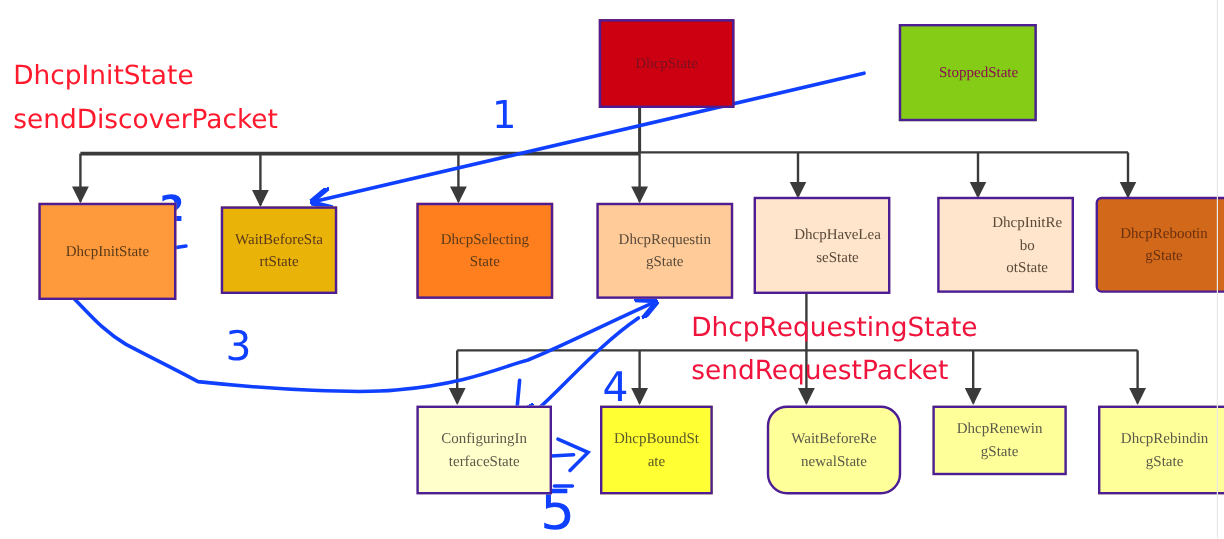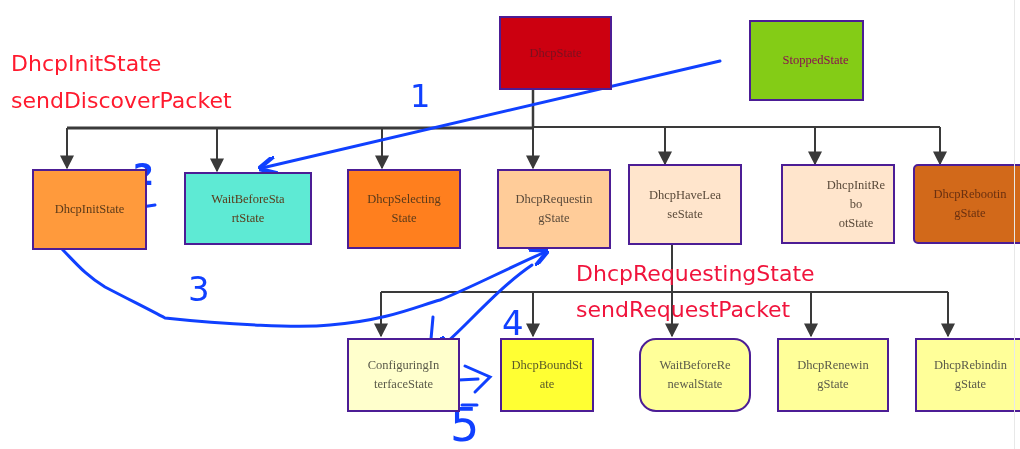--- a/index.html
+++ b/index.html
@@ -72,39 +72,39 @@
   <div class="node" style="left:477px;top:16px;width:113px;height:74px;background:#cc0010;color:#7a1020;">
     <span>DhcpState</span>
   </div>
   <div class="node" style="left:727px;top:20px;width:115px;height:81px;background:#84cc16;color:#8a1050;padding-left:24px;">
     <span>StoppedState</span>
   </div>
 
   <div class="node" style="left:10px;top:169px;width:115px;height:81px;background:#ff9a3c;color:#5a3a1a;">
     <span>DhcpInitState</span>
   </div>
-  <div class="node" style="left:162px;top:172px;width:128px;height:73px;background:#5eead4;color:#5a3a1a;align-items:center;">
+  <div class="node" style="left:162px;top:172px;width:97px;height:73px;background:#eab308;color:#5a3a1a;align-items:center;">
     <div>
       <span>WaitBeforeSta</span>
       <span>rtState</span>
     </div>
   </div>
   <div class="node" style="left:325px;top:169px;width:114px;height:80px;background:#ff7f1e;color:#5a3a1a;">
     <div>
       <span>DhcpSelecting</span>
       <span>State</span>
     </div>
   </div>
   <div class="node" style="left:475px;top:169px;width:114px;height:80px;background:#ffcc99;color:#5a4a3a;">
     <div>
       <span>DhcpRequestin</span>
       <span>gState</span>
     </div>
   </div>
-  <div class="node" style="left:606px;top:164px;width:114px;height:81px;background:#ffe5cc;color:#5a4a3a;">
+  <div class="node" style="left:606px;top:164px;width:114px;height:81px;background:#ffe5cc;color:#5a4a3a;justify-content:flex-end;">
     <div>
       <span>DhcpHaveLea</span>
       <span>seState</span>
     </div>
   </div>
   <div class="node" style="left:759px;top:164px;width:114px;height:80px;background:#ffe5cc;color:#5a4a3a;padding-left:42px;">
     <div>
       <span>DhcpInitRebo</span>
       <span>otState</span>
     </div>
@@ -127,21 +127,21 @@
       <span>DhcpBoundSt</span>
       <span>ate</span>
     </div>
   </div>
   <div class="node" style="left:617px;top:338px;width:112px;height:74px;background:#ffff99;color:#5a5a4a;border-radius:17px;">
     <div>
       <span>WaitBeforeRe</span>
       <span>newalState</span>
     </div>
   </div>
-  <div class="node" style="left:755px;top:338px;width:112px;height:74px;background:#ffff99;color:#5a5a4a;">
+  <div class="node" style="left:755px;top:338px;width:112px;height:58px;background:#ffff99;color:#5a5a4a;">
     <div>
       <span>DhcpRenewin</span>
       <span>gState</span>
     </div>
   </div>
   <div class="node" style="left:893px;top:338px;width:111px;height:74px;background:#ffff99;color:#5a5a4a;">
     <div>
       <span>DhcpRebindin</span>
       <span>gState</span>
     </div>

